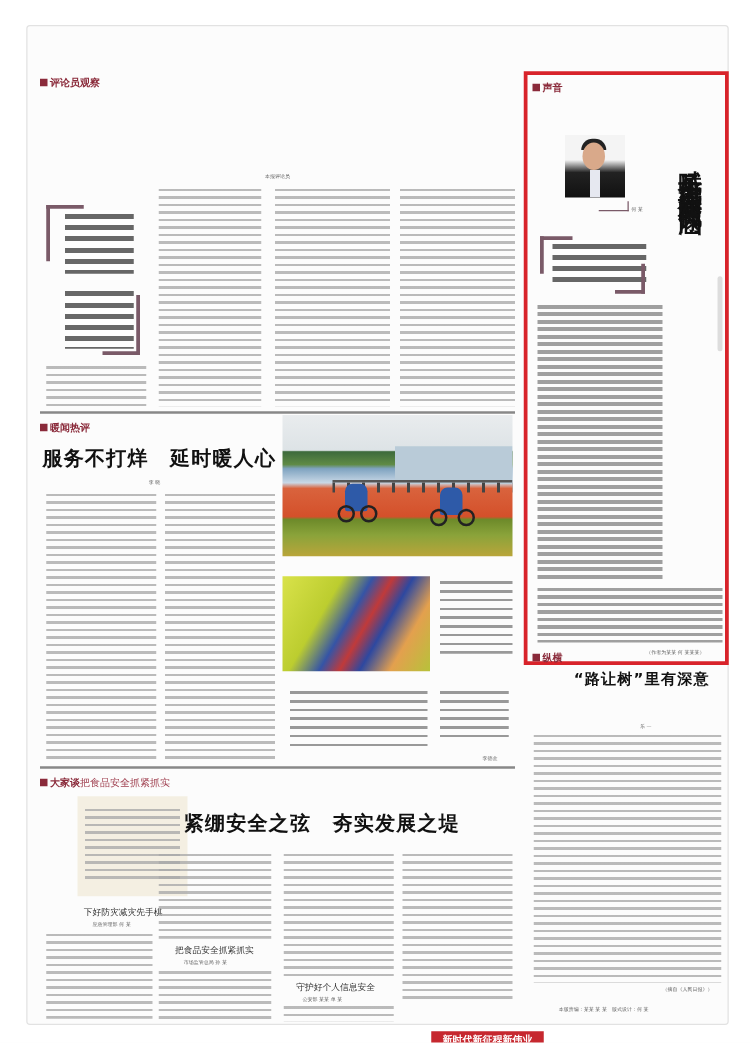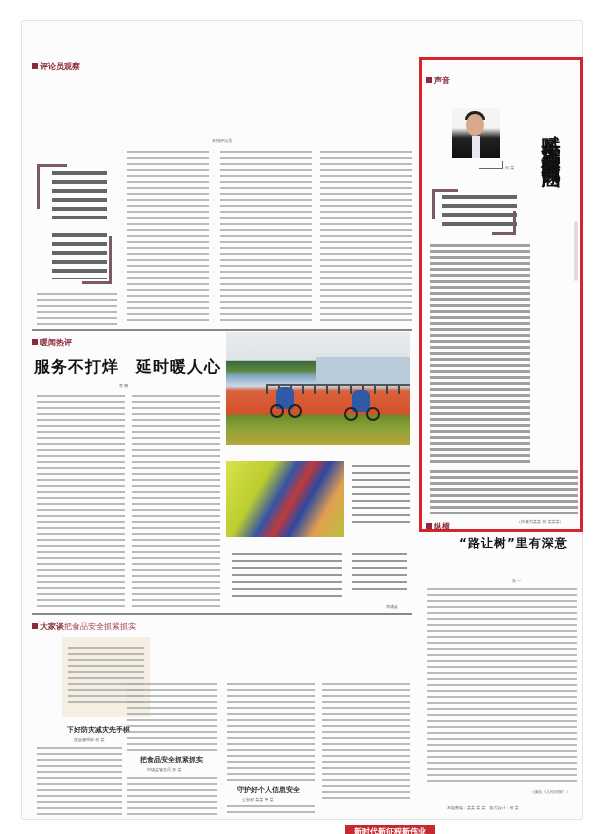--- a/index.html
+++ b/index.html
@@ -27,21 +27,21 @@
 .rider{position:absolute;width:18px;height:22px;background:#2e5aa8;border-radius:6px 6px 2px 2px}
 .wheel{position:absolute;width:14px;height:14px;border:2px solid #222;border-radius:50%}
 .photo2{position:absolute;left:204px;top:440px;width:118px;height:76px;background:linear-gradient(120deg,#d9e24a 0,#bccd2f 30%,#3554a6 45%,#c03a3a 55%,#2d48a0 65%,#e3a04e 80%,#b7c23a 100%)}
 .caption{position:absolute;background-image:repeating-linear-gradient(to bottom,transparent 0 2px,#999 2px 4px,transparent 4px 7px)}
 .portrait{position:absolute;left:430px;top:87px;width:48px;height:50px;background:linear-gradient(to bottom,#f4f4f4 0,#f4f4f4 40%,#222 60%,#111 100%);overflow:hidden}
 .portrait .face{position:absolute;left:14px;top:6px;width:18px;height:22px;border-radius:50%;background:#d9a98a}
 .portrait .hair{position:absolute;left:13px;top:3px;width:20px;height:9px;border-radius:10px 10px 0 0;background:#222}
 .portrait .shirt{position:absolute;left:20px;top:28px;width:8px;height:22px;background:#e6e8f0}
 .vtitle{position:absolute;left:518px;top:100px;width:24px;font-size:19px;font-weight:bold;line-height:24px;color:#111;writing-mode:vertical-rl;letter-spacing:3px}
 .redtag{position:absolute;left:323px;top:804px;width:90px;height:14px;background:#c6282f;color:#fff;font-size:8px;font-weight:bold;text-align:center;line-height:14px}
-.sub{position:absolute;font-size:7px;font-weight:bold;color:#333;white-space:nowrap}
+.sub{position:absolute;font-size:7px;font-weight:normal;color:#333;white-space:nowrap}
 .tiny{position:absolute;font-size:4px;color:#666;white-space:nowrap}
 .sidebox{position:absolute;left:40px;top:616px;width:88px;height:80px;background:#f4efe2}
 .scrollbar{position:absolute;right:4px;top:200px;width:4px;height:60px;background:#ddd;border-radius:2px}
 </style>
 </head>
 <body>
 
 <div class="page">
 
 
@@ -76,36 +76,37 @@
   <div class="caption" style="left:330px;top:442px;width:58px;height:60px"></div>
   <div class="caption" style="left:210px;top:530px;width:110px;height:50px"></div>
   <div class="caption" style="left:330px;top:530px;width:55px;height:42px"></div>
   <div class="tiny" style="left:364px;top:583px">李德金</div>
   <div class="rule" style="left:10px;top:592px;width:380px"></div>
 
   <div class="lbl" style="left:10px;top:600px"><span>大家谈</span><span style="font-weight:normal;color:#a04050">把食品安全抓紧抓实</span></div>
   <div class="sidebox">
     <div class="txt" style="left:6px;top:8px;width:76px;height:60px"></div>
   </div>
+  <div class="h1" style="left:125px;top:628px;font-size:16px;letter-spacing:1px">紧绷安全之弦　夯实发展之堤</div>
   <div class="sub" style="left:45px;top:704px">下好防灾减灾先手棋</div>
   <div class="tiny" style="left:52px;top:716px">应急管理部 何 某</div>
   <div class="txt" style="left:15px;top:724px;width:85px;height:70px"></div>
   <div class="txt" style="left:105px;top:660px;width:90px;height:70px"></div>
   <div class="sub" style="left:118px;top:734px">把食品安全抓紧抓实</div>
   <div class="tiny" style="left:125px;top:746px">市场监管总局 孙 某</div>
   <div class="txt" style="left:105px;top:754px;width:90px;height:42px"></div>
   <div class="txt" style="left:205px;top:660px;width:88px;height:100px"></div>
   <div class="sub" style="left:215px;top:764px">守护好个人信息安全</div>
   <div class="tiny" style="left:220px;top:776px">公安部 某某 单 某</div>
   <div class="txt" style="left:205px;top:782px;width:88px;height:14px"></div>
   <div class="txt" style="left:300px;top:660px;width:88px;height:120px"></div>
   <div class="redtag">新时代新征程新伟业</div>
 
   <div class="redbox"></div>
-  <div class="lbl" style="left:404px;top:54px">声音</div>
+  <div class="lbl" style="left:404px;top:44px">声音</div>
   <div class="portrait">
     <div class="hair"></div>
     <div class="face"></div>
     <div class="shirt"></div>
   </div>
   <div class="br-br" style="left:457px;top:140px;width:24px;height:8px;border-width:1px"></div>
   <div class="tiny" style="left:483px;top:144px">何 某</div>
   <div class="br-tl" style="left:410px;top:168px;width:26px;height:30px"></div>
   <div class="quote" style="left:420px;top:172px;width:75px;height:38px"></div>
   <div class="br-br" style="left:470px;top:190px;width:24px;height:24px"></div>

